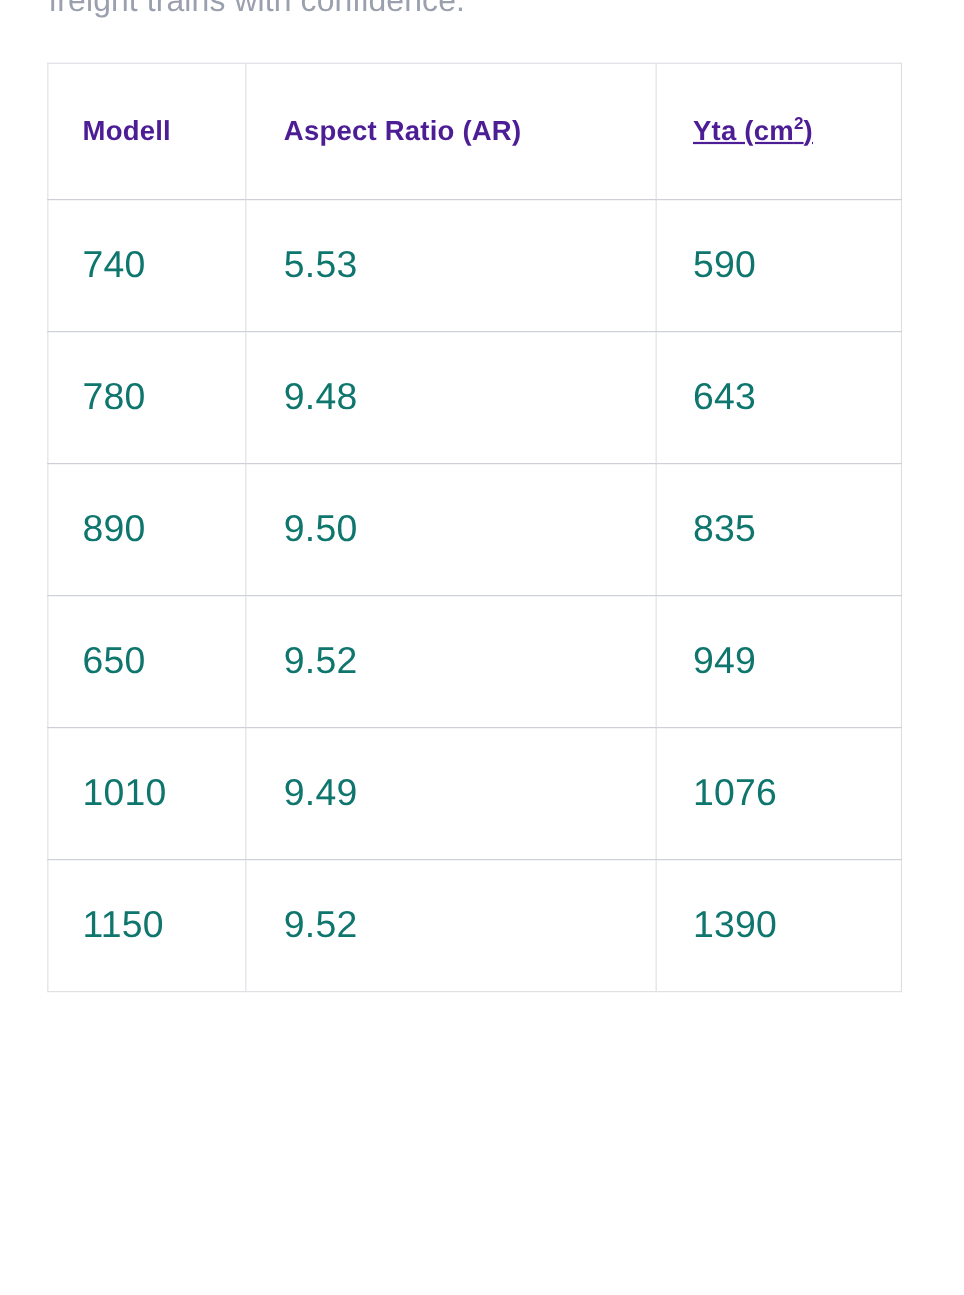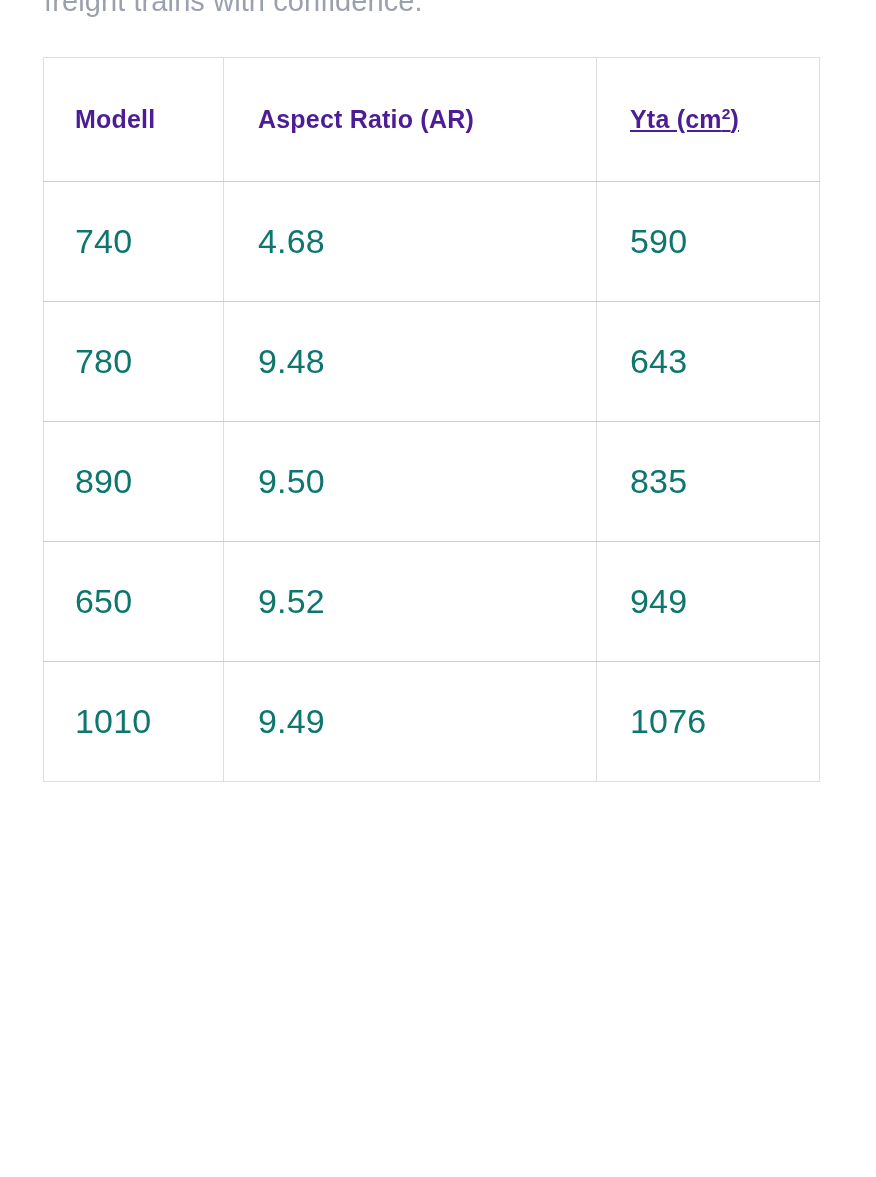--- a/index.html
+++ b/index.html
@@ -124,21 +124,21 @@
       <thead>
         <tr>
           <th class="h-model">Modell</th>
           <th class="h-ar">Aspect Ratio (AR)</th>
           <th class="h-yta"><span>Yta (cm</span><sup class="sup2">2</sup><span>)</span></th>
         </tr>
       </thead>
       <tbody>
         <tr>
           <td class="t-model">740</td>
-          <td class="t-ar">4.68</td>
+          <td class="t-ar">5.53</td>
           <td class="t-yta">590</td>
         </tr>
         <tr>
           <td class="t-model">780</td>
           <td class="t-ar">9.48</td>
           <td class="t-yta">643</td>
         </tr>
         <tr>
           <td class="t-model">890</td>
           <td class="t-ar">9.50</td>
@@ -147,17 +147,22 @@
         <tr>
           <td class="t-model">650</td>
           <td class="t-ar">9.52</td>
           <td class="t-yta">949</td>
         </tr>
         <tr>
           <td class="t-model">1010</td>
           <td class="t-ar">9.49</td>
           <td class="t-yta">1076</td>
         </tr>
+        <tr>
+          <td class="t-model">1150</td>
+          <td class="t-ar">9.52</td>
+          <td class="t-yta">1390</td>
+        </tr>
       </tbody>
     </table>
   </div>
 
 </div>
 
 </body></html>

